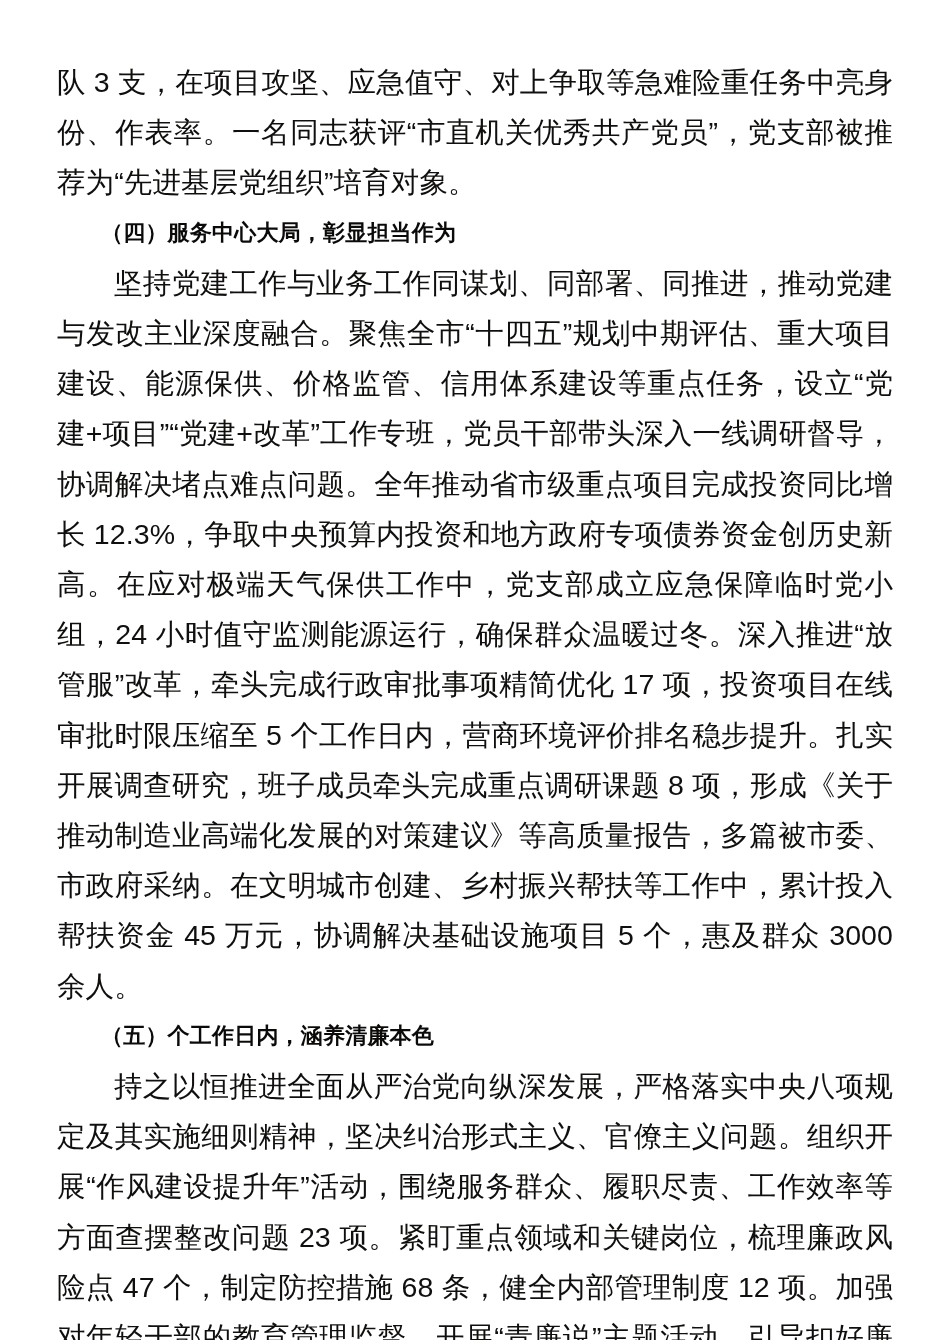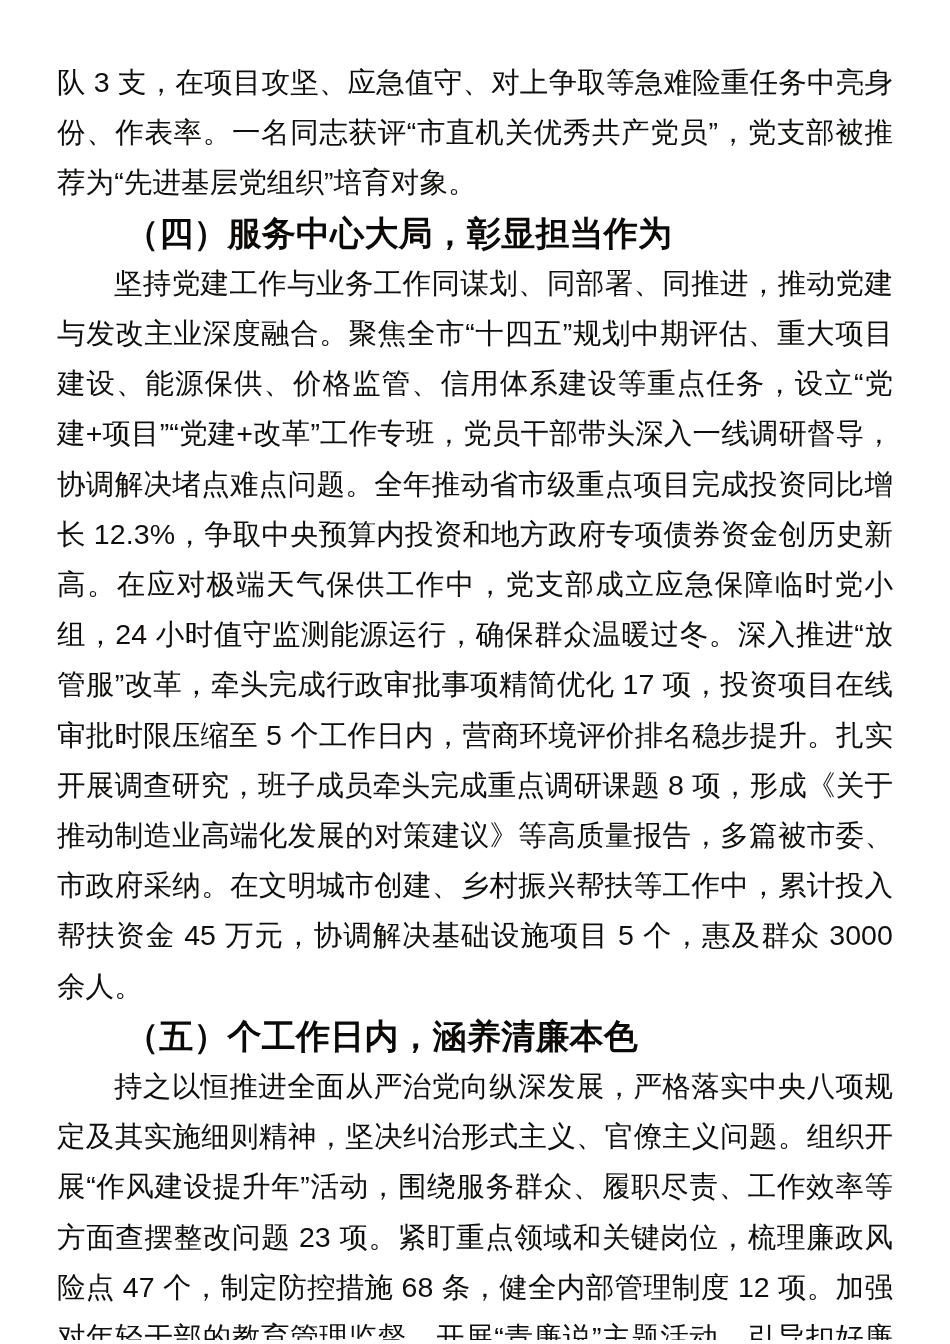--- a/index.html
+++ b/index.html
@@ -33,21 +33,21 @@
     text-indent: 2em;
     margin: 0;
     letter-spacing: 0.1px;
     word-break: break-all;
     font-weight: 400;
   }
   .para.cont {
     text-indent: 0;
   }
   .heading {
-    font-size: 34px;
+    font-size: 22px;
     line-height: 50.2px;
     color: #0b0a09;
     font-weight: bold;
     text-indent: 2em;
     margin: 0;
     letter-spacing: 0.2px;
     text-align: left;
   }
 </style>
 </head>

